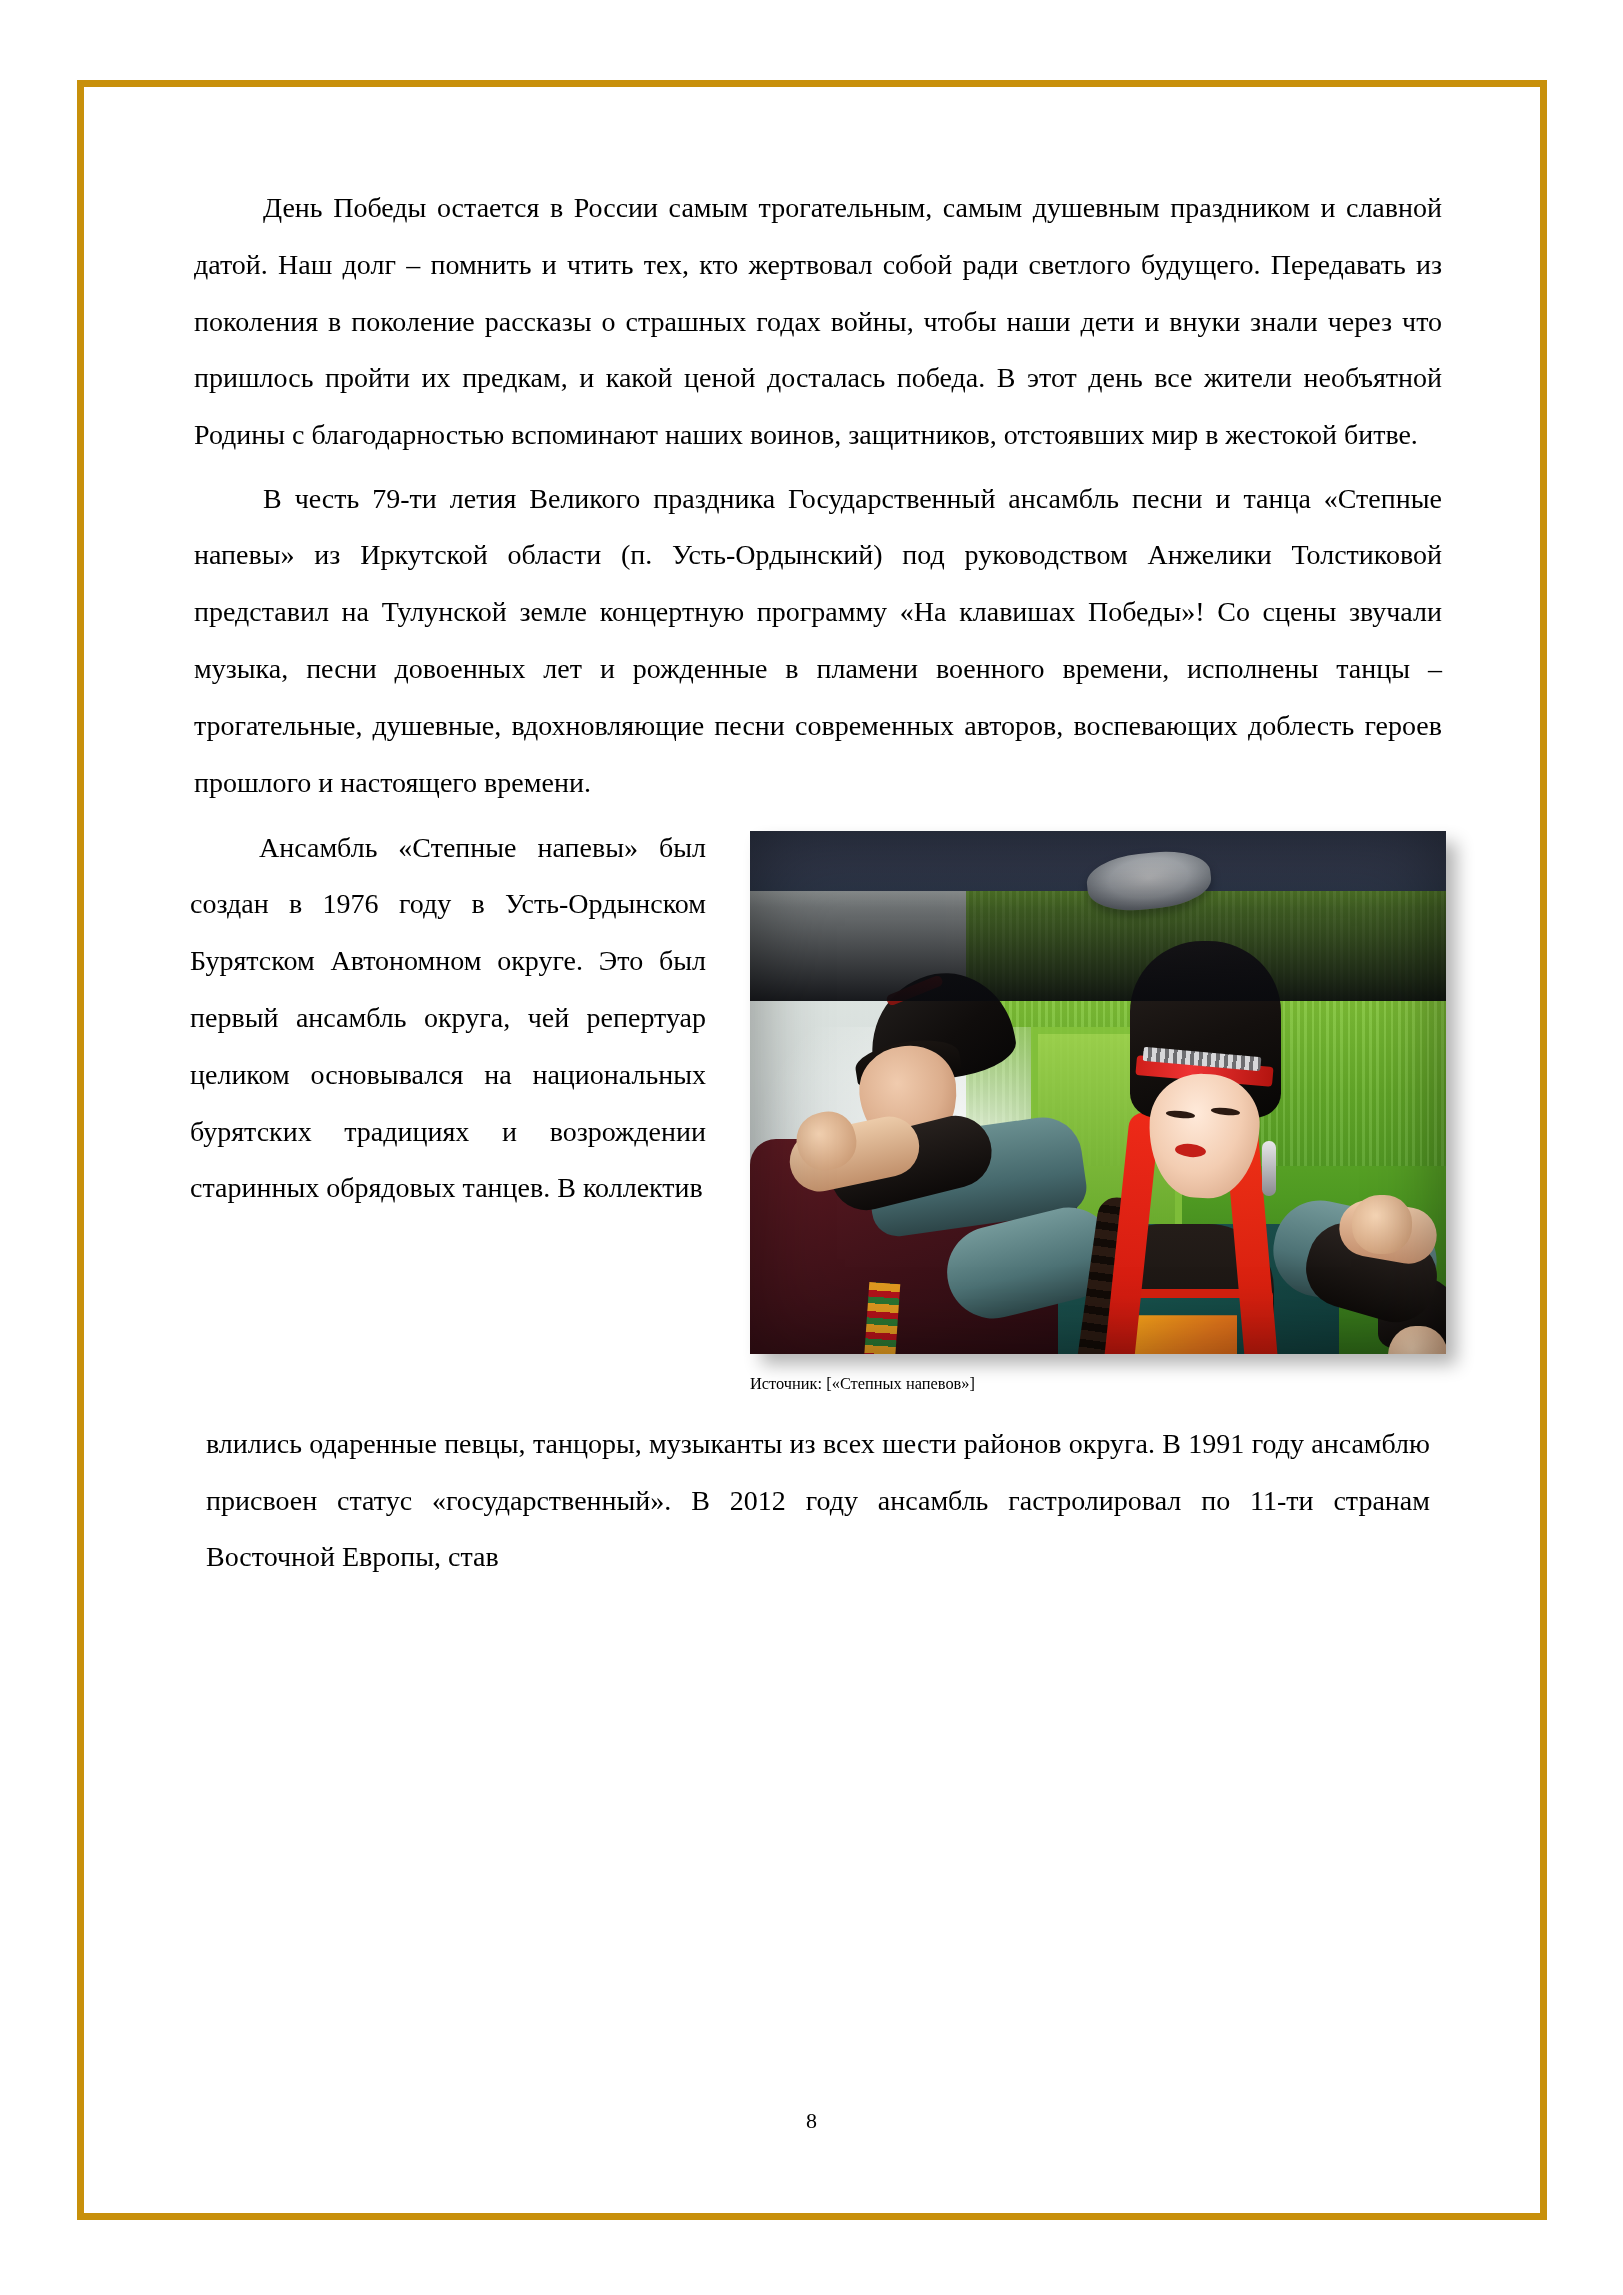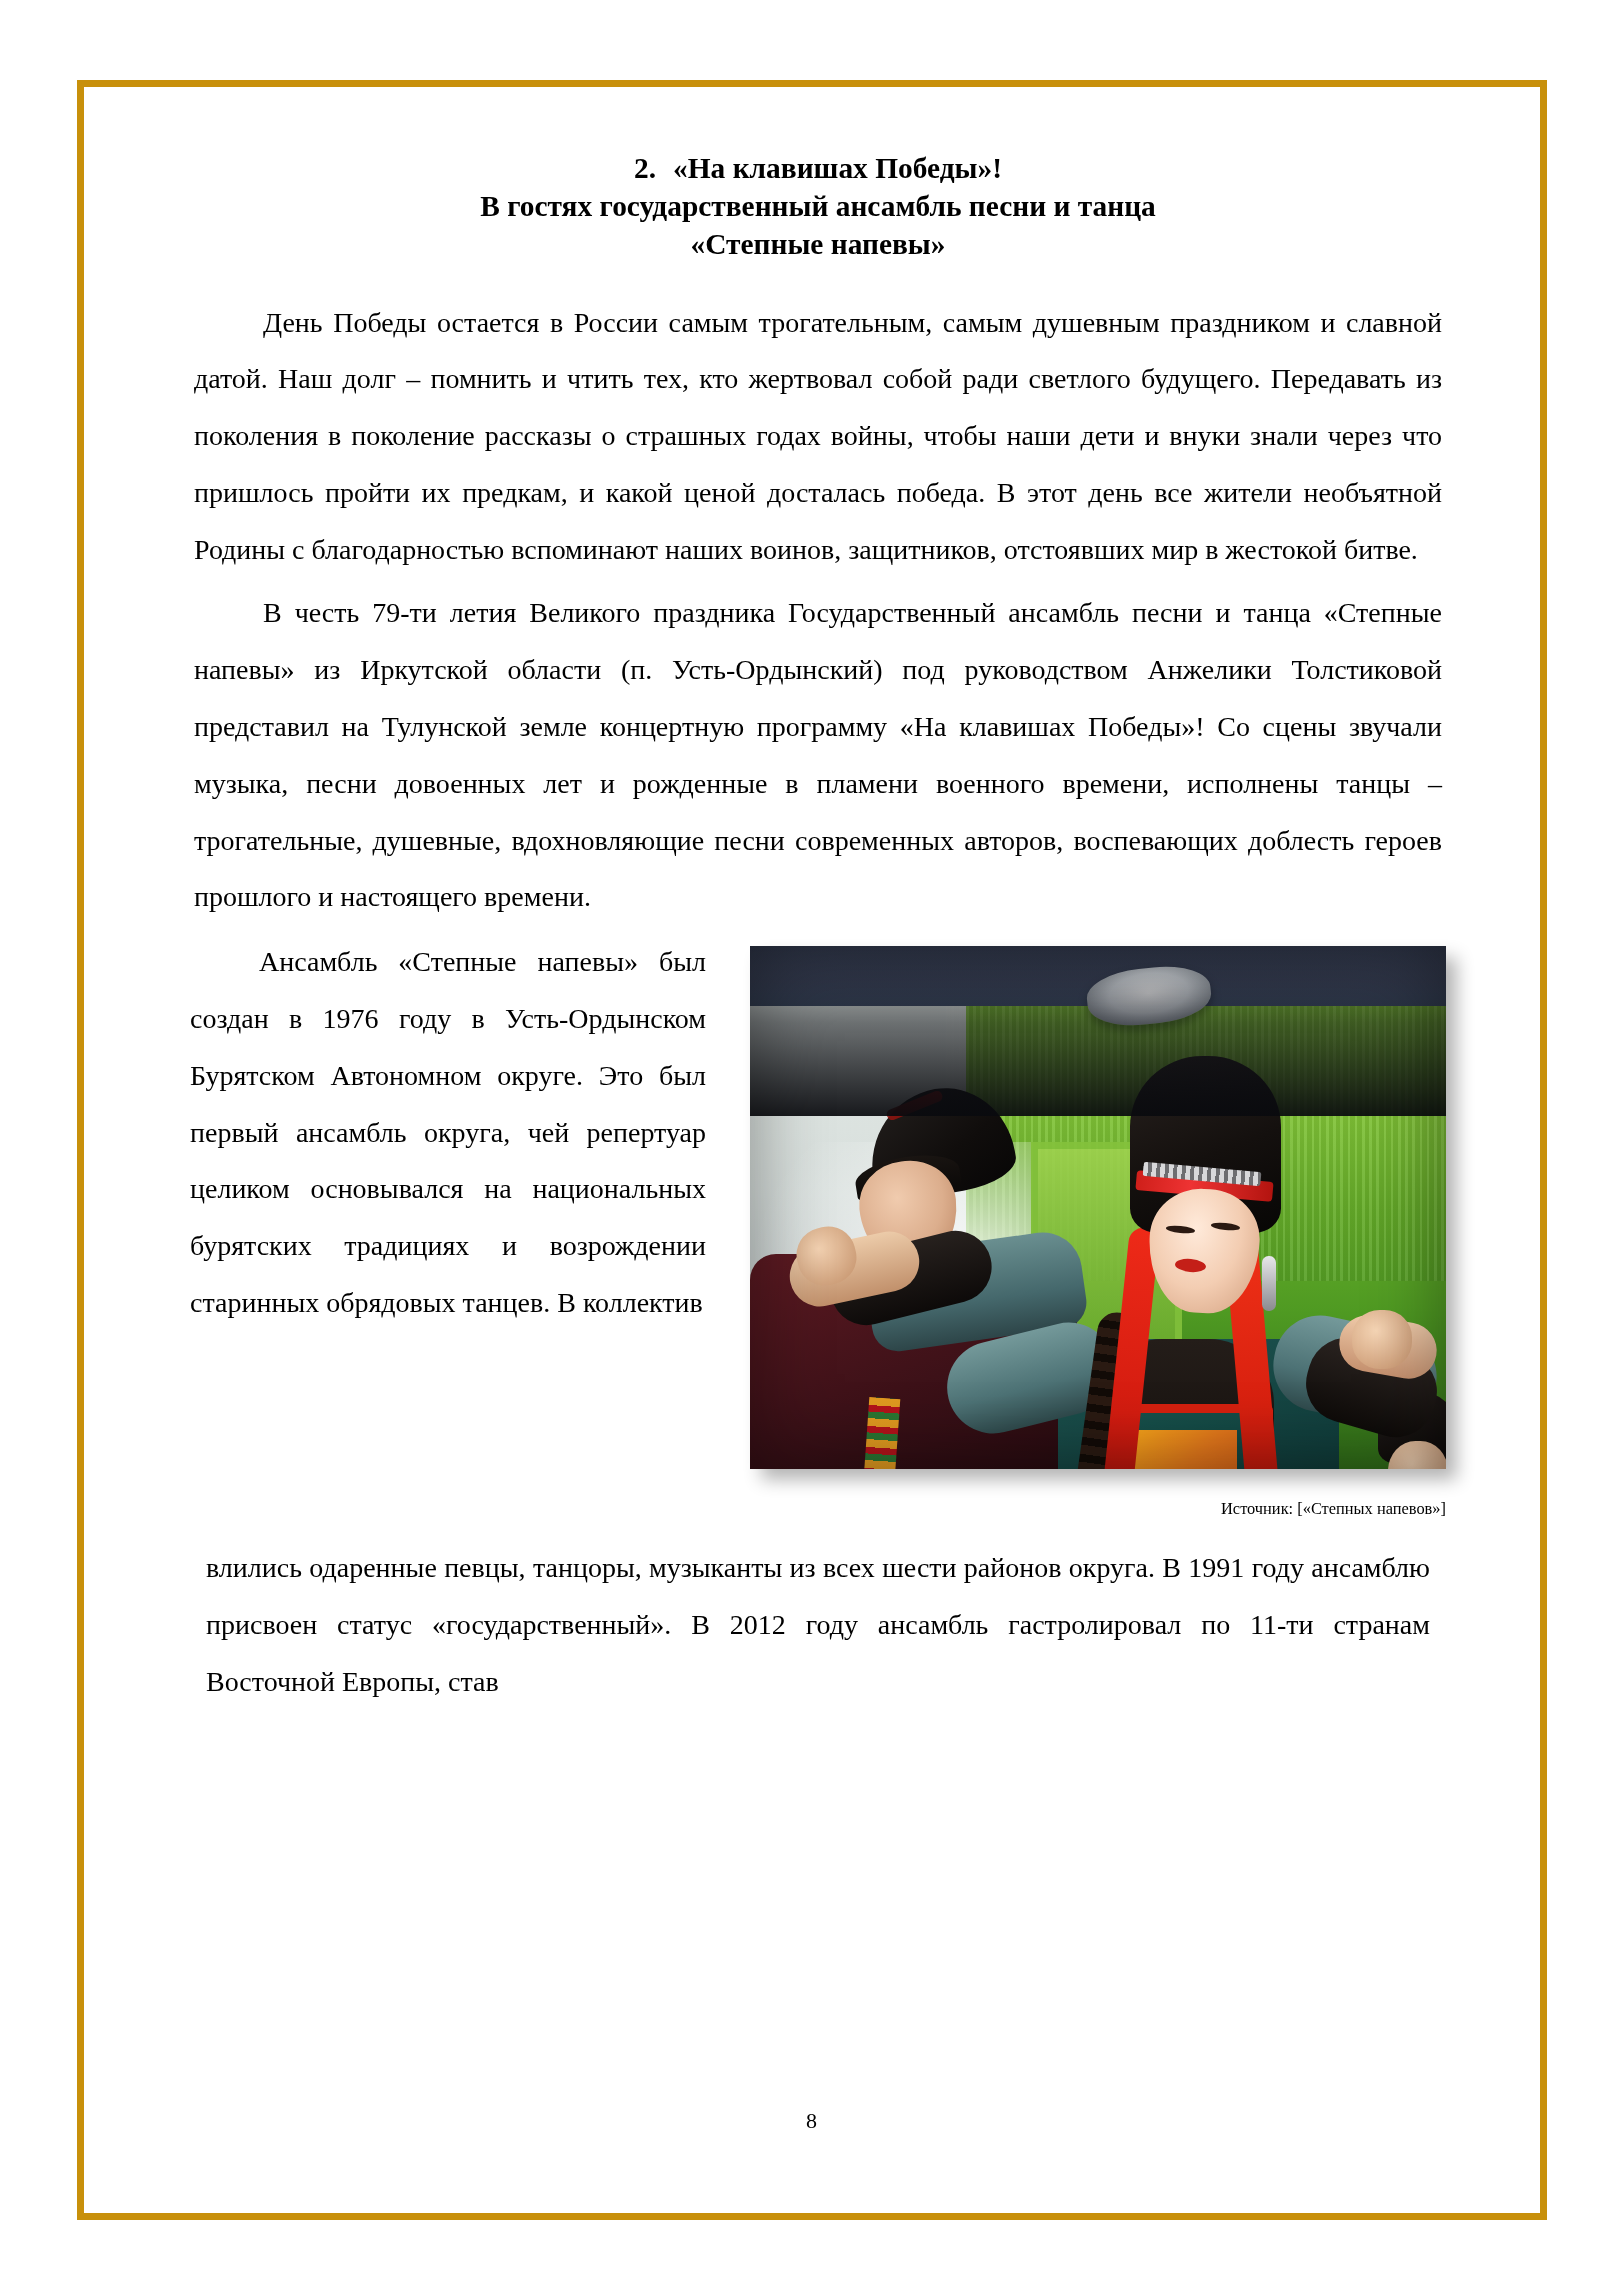--- a/index.html
+++ b/index.html
@@ -308,24 +308,24 @@
     background: radial-gradient(ellipse at 40% 35%, #f5d5b6, #cd9b76);
     border-radius: 46%;
   }
   .photo-vignette {
     inset: 0;
     box-shadow: inset 0 0 79px rgba(0,0,0,.42);
   }
 
   .figure-caption {
     width: 696px;
-    text-align: right;
+    text-align: left;
     font-size: 16.4px;
     line-height: 1.3;
-    padding-top: 29px;
+    padding-top: 19px;
     color: #000;
   }
   .wrap-text {
     font-size: 28px;
     line-height: 2.03;
     text-align: justify;
     text-indent: 69px;
     margin: 0;
     color: #000;
   }
@@ -352,27 +352,20 @@
 </style>
 </head>
 <body>
 
 <div class="page">
 
   <div class="page-frame"></div>
 
   <div class="content">
 
-    <h1 class="doc-title">
-      <span class="title-line-1">
-        <span class="title-num">2.</span><span>«На клавишах Победы»!</span>
-      </span>
-      <span class="title-line-2">В гостях государственный ансамбль песни и танца</span>
-      <span class="title-line-3">«Степные напевы»</span>
-    </h1>
 
     <p class="para first">День Победы остается в России самым трогательным, самым душевным праздником и славной датой. Наш долг – помнить и чтить тех, кто жертвовал собой ради светлого будущего. Передавать из поколения в поколение рассказы о страшных годах войны, чтобы наши дети и внуки знали через что пришлось пройти их предкам, и какой ценой досталась победа. В этот день все жители необъятной Родины с благодарностью вспоминают наших воинов, защитников, отстоявших мир в жестокой битве.</p>
 
     <p class="para second">В честь 79-ти летия Великого праздника Государственный ансамбль песни и танца «Степные напевы» из Иркутской области (п. Усть-Ордынский) под руководством Анжелики Толстиковой представил на Тулунской земле концертную программу «На клавишах Победы»! Со сцены звучали музыка, песни довоенных лет и рожденные в пламени военного времени, исполнены танцы – трогательные, душевные, вдохновляющие песни современных авторов, воспевающих доблесть героев прошлого и настоящего времени.</p>
 
     <div class="wrap-section clearfix">
 
       <figure class="figure">
         <div class="figure-photo">
           <div class="ph-layer bg-dark-top"></div>

